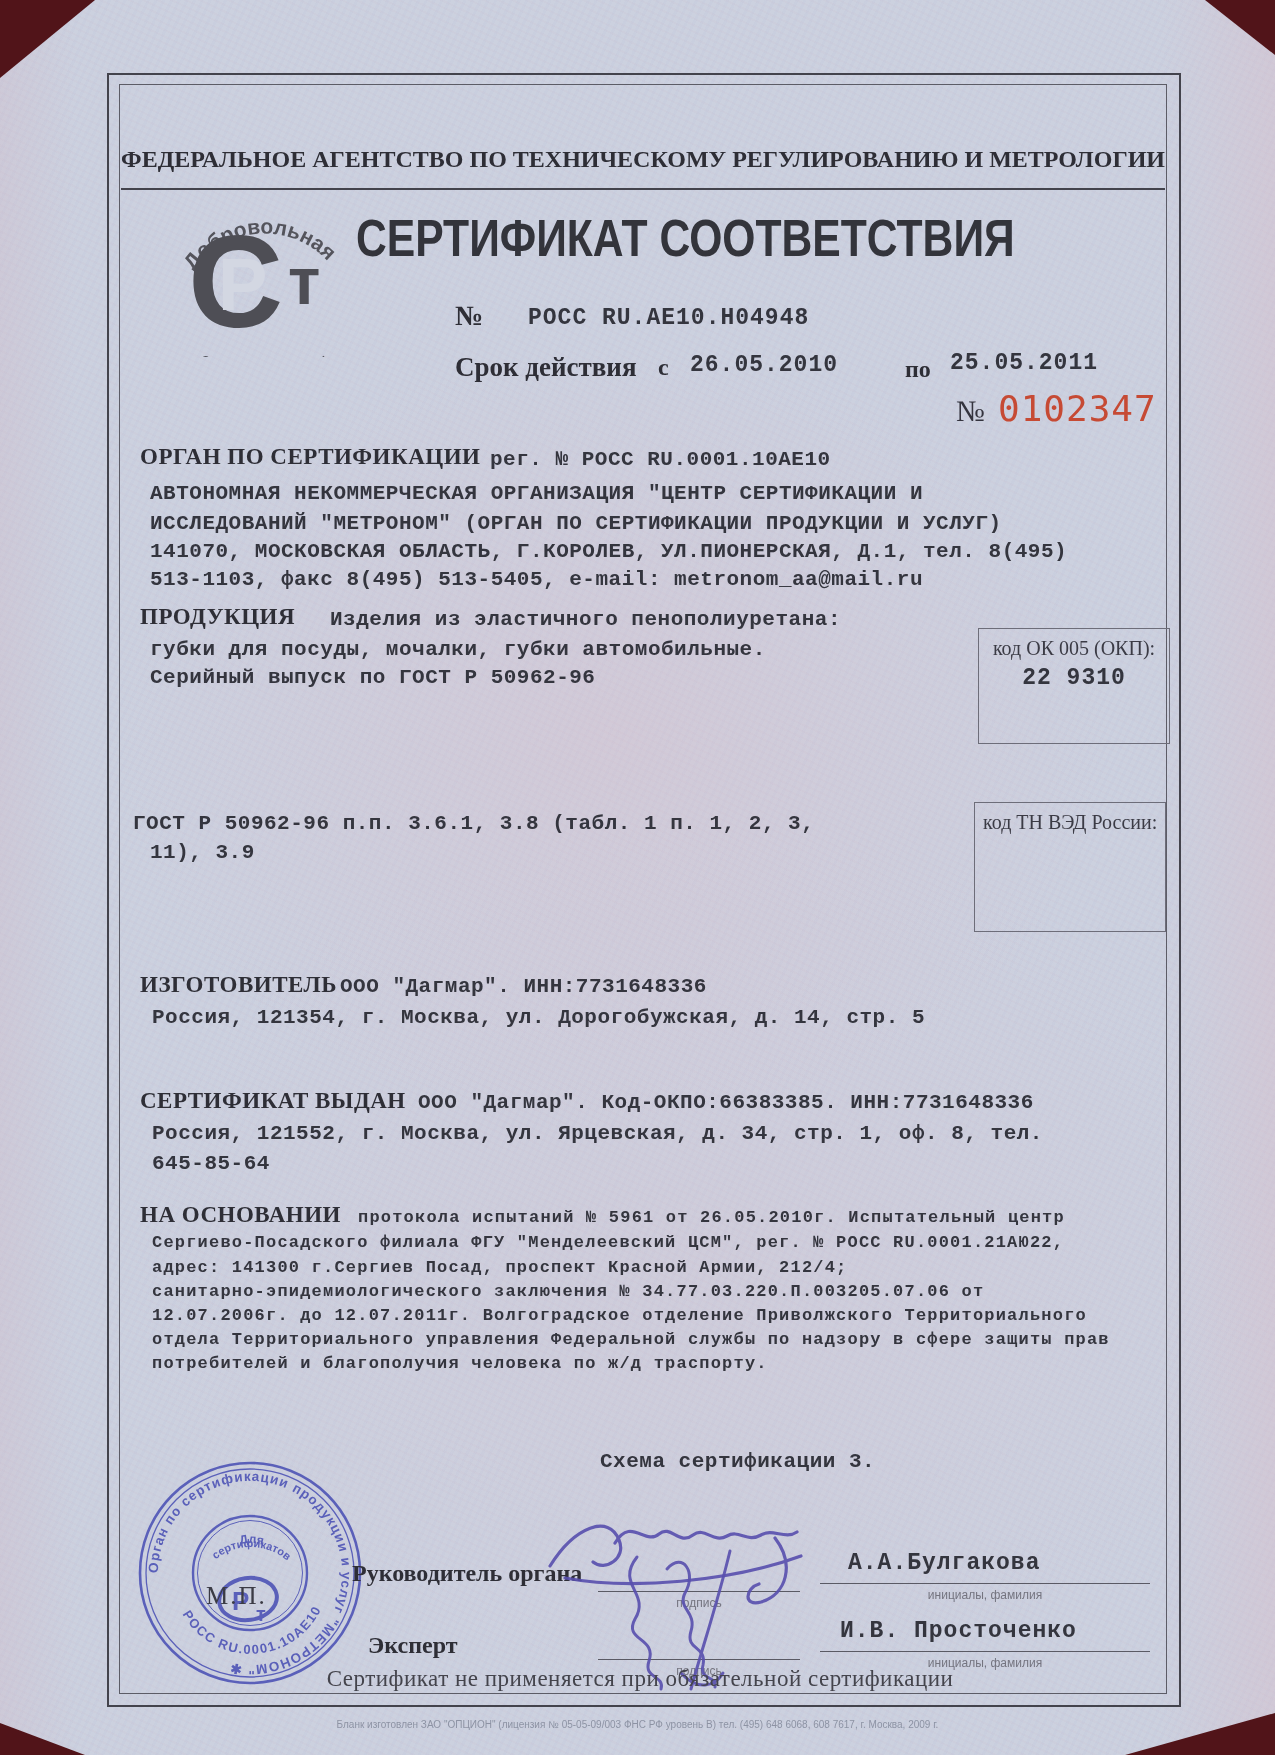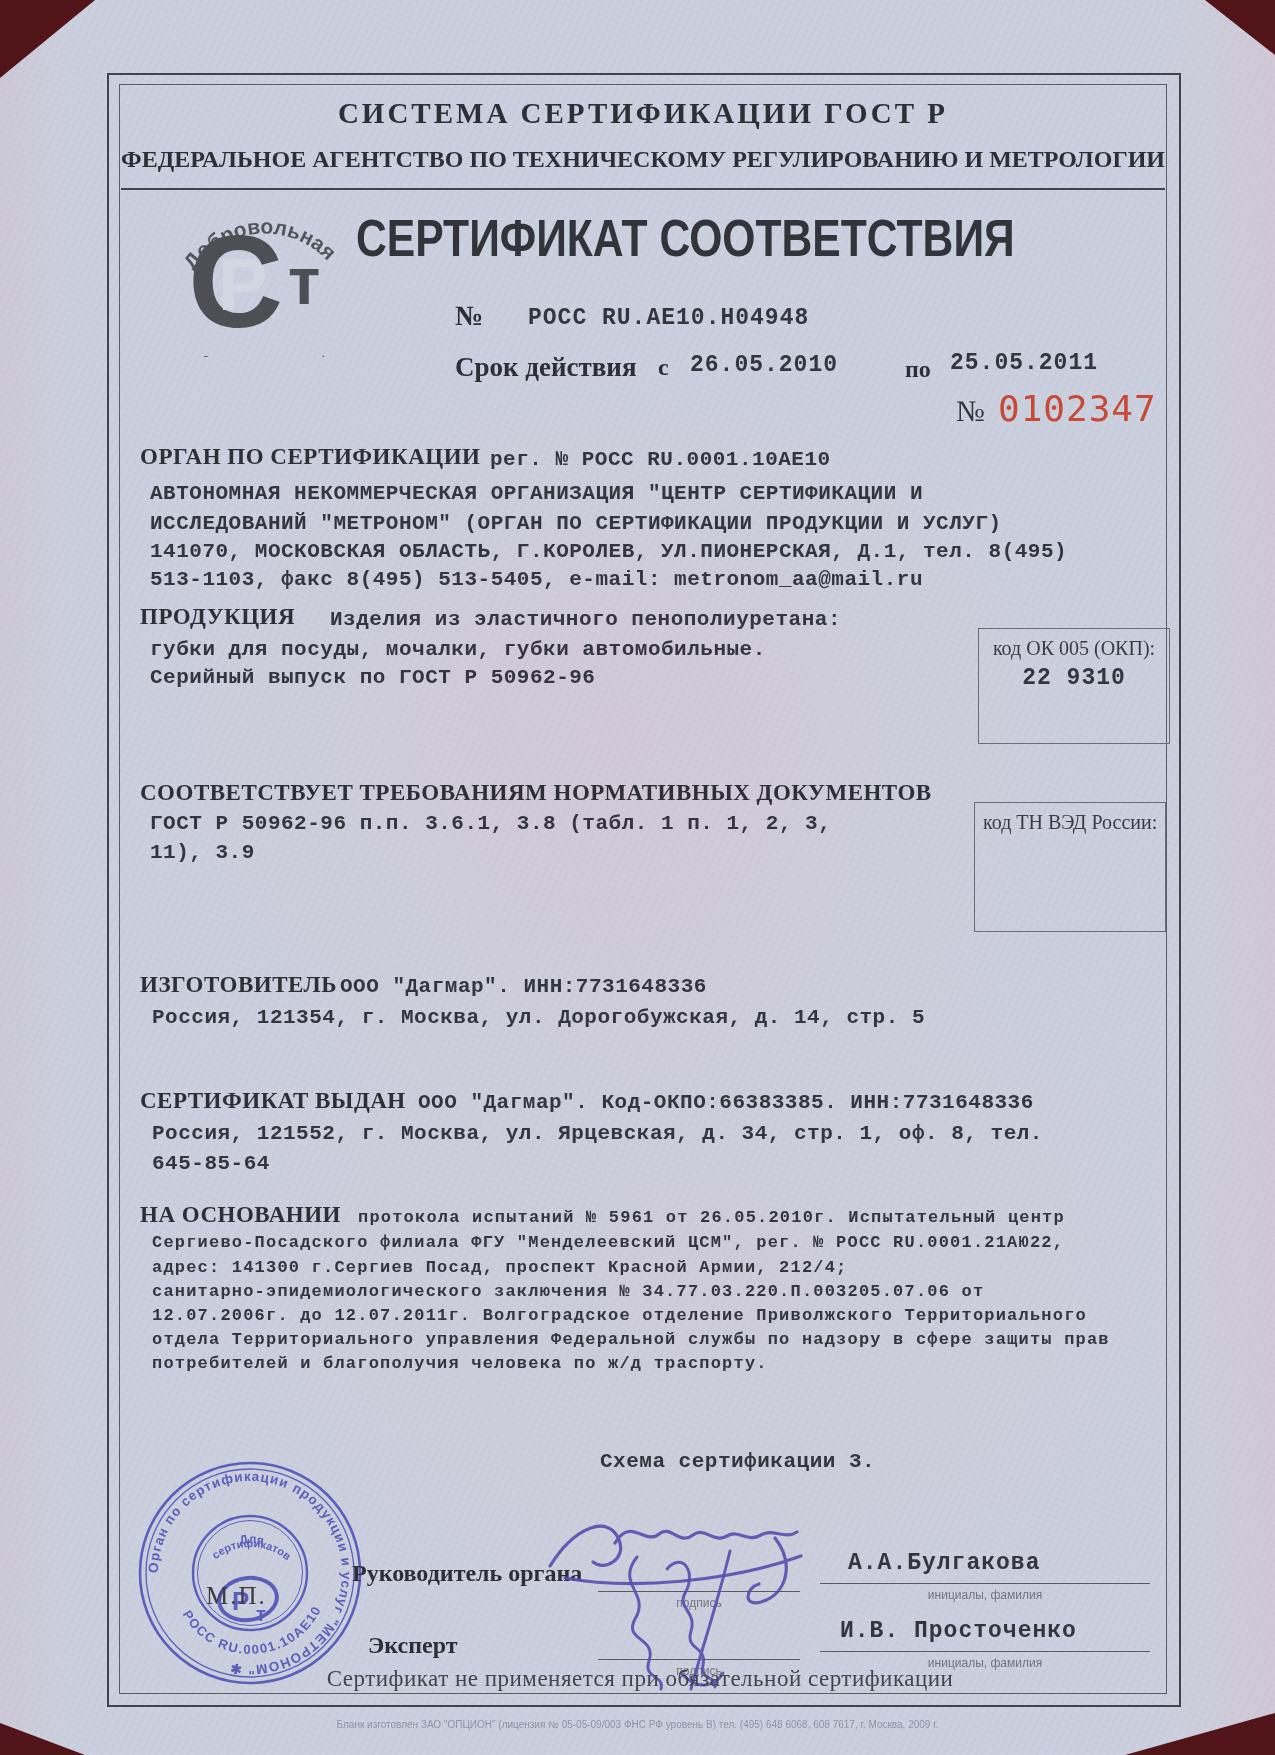--- a/index.html
+++ b/index.html
@@ -44,21 +44,20 @@
   .print-info{font-family:"Liberation Sans",sans-serif;font-size:10px;color:#8d93a4;}
 </style>
 </head>
 <body>
 
 <div class="paper">
 
   <div class="frame-outer"></div>
   <div class="frame-inner"></div>
 
-  <div class="abs serifb h-system" style="left:120px;top:97px;width:1046px;text-align:center;">СИСТЕМА СЕРТИФИКАЦИИ ГОСТ Р</div>
   <div class="abs serifb h-agency" style="left:120px;top:146px;width:1046px;text-align:center;">ФЕДЕРАЛЬНОЕ АГЕНТСТВО ПО ТЕХНИЧЕСКОМУ РЕГУЛИРОВАНИЮ И МЕТРОЛОГИИ</div>
   <div class="hrule"></div>
 
   <svg class="abs" style="left:148px;top:192px;" width="230" height="165" viewBox="0 0 230 165">
     <defs>
       <path id="lgTop" d="M32,112 A86,86 0 0 1 198,100"></path>
       <path id="lgBot" d="M34,146 A92,92 0 0 0 200,148"></path>
     </defs>
     <text style="font-family:'Liberation Sans',sans-serif;font-weight:700;font-size:21px;fill:#54545c;">
       <textPath href="#lgTop" startOffset="50%" text-anchor="middle">Добровольная</textPath>
@@ -95,22 +94,21 @@
   <div class="abs serifb sec-label" style="left:140px;top:604px;">ПРОДУКЦИЯ</div>
   <div class="abs mono mono-md" style="left:150px;top:638px;">губки для посуды, мочалки, губки автомобильные.</div>
   <div class="abs mono mono-md" style="left:330px;top:608px;">Изделия из эластичного пенополиуретана:</div>
   <div class="abs mono mono-md" style="left:150px;top:666px;">Серийный выпуск по ГОСТ Р 50962-96</div>
 
   <div class="code-box" style="left:978px;top:628px;width:190px;height:114px;">
     <div class="abs serifr" style="left:0;top:8px;width:190px;text-align:center;font-size:20px;">код ОК 005 (ОКП):</div>
     <div class="abs mono mono-lg" style="left:0;top:36px;width:190px;text-align:center;">22 9310</div>
   </div>
 
-  <div class="abs serifb sec-label" style="left:140px;top:780px;">СООТВЕТСТВУЕТ ТРЕБОВАНИЯМ НОРМАТИВНЫХ ДОКУМЕНТОВ</div>
-  <div class="abs mono mono-md" style="left:150px;top:812px;">ГОСТ Р 50962-96 п.п. 3.6.1, 3.8 (табл. 1 п. 1, 2, 3,</div>
+  <div class="abs mono mono-md" style="left:133px;top:812px;">ГОСТ Р 50962-96 п.п. 3.6.1, 3.8 (табл. 1 п. 1, 2, 3,</div>
   <div class="abs mono mono-md" style="left:150px;top:841px;">11), 3.9</div>
 
   <div class="code-box" style="left:974px;top:802px;width:190px;height:128px;">
     <div class="abs serifr" style="left:8px;top:8px;font-size:20px;">код ТН ВЭД России:</div>
   </div>
 
   <div class="abs serifb sec-label" style="left:140px;top:972px;">ИЗГОТОВИТЕЛЬ</div>
   <div class="abs mono mono-md" style="left:340px;top:975px;">ООО "Дагмар". ИНН:7731648336</div>
   <div class="abs mono mono-md" style="left:152px;top:1006px;">Россия, 121354, г. Москва, ул. Дорогобужская, д. 14, стр. 5</div>
 

